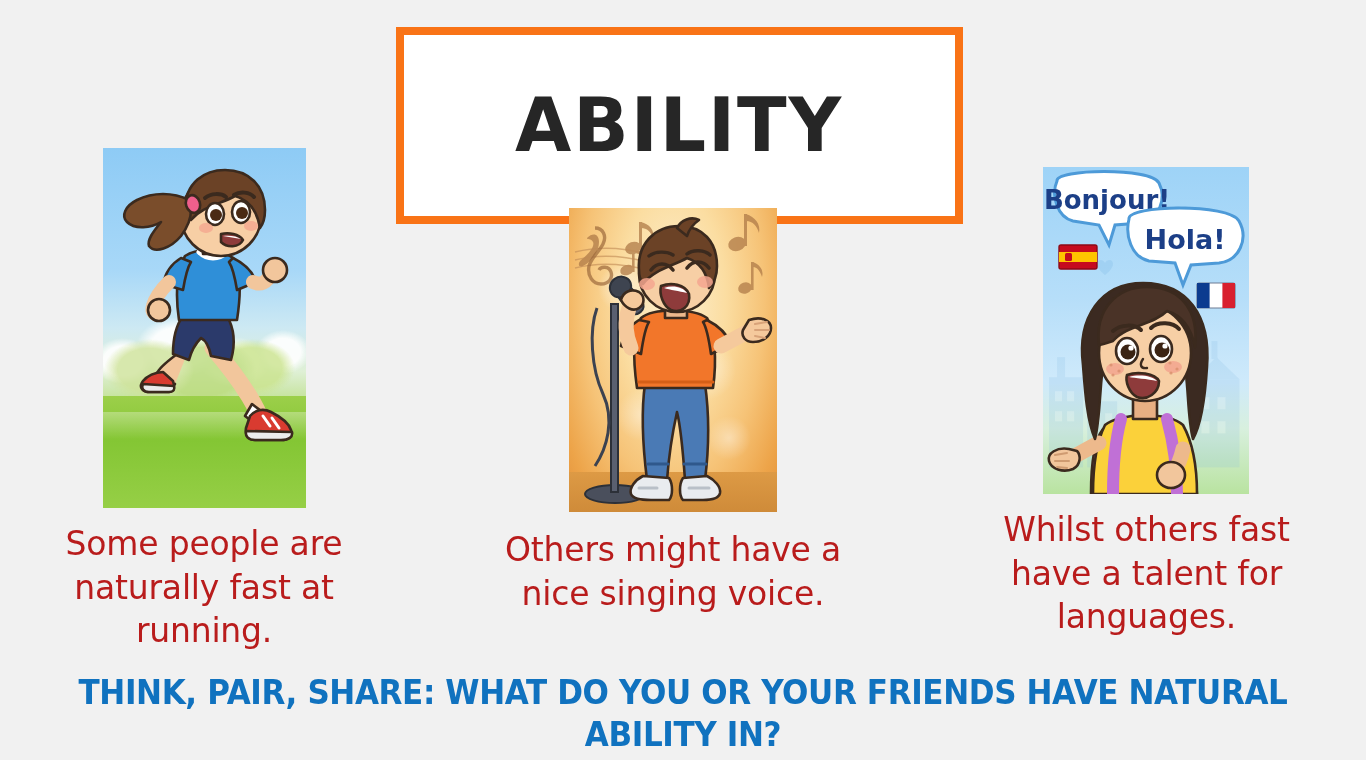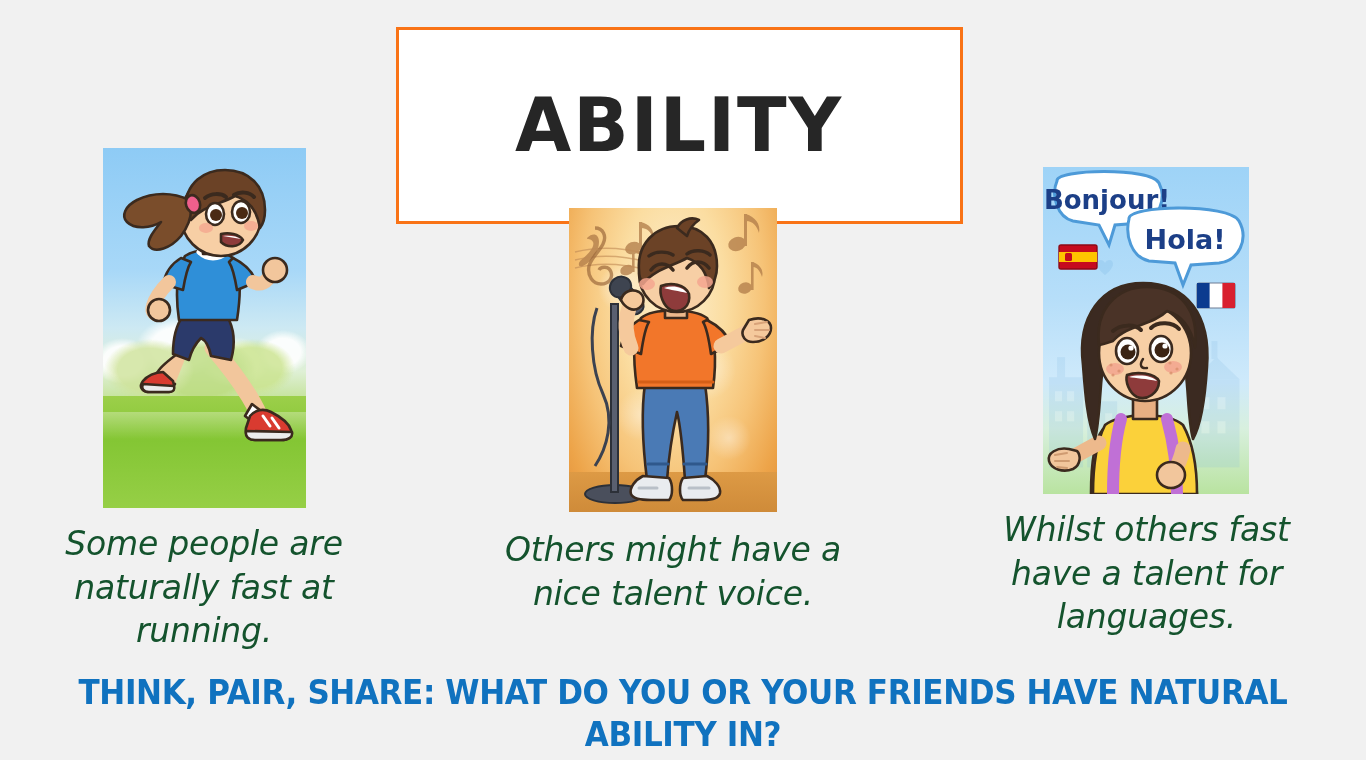--- a/index.html
+++ b/index.html
@@ -16,21 +16,21 @@
   }
 
   
   .title-box {
     position: absolute;
     left: 396px;
     top: 27px;
     width: 567px;
     height: 197px;
     background: #ffffff;
-    border: 3px solid #f97316;
+    border: 8px solid #f97316;
     box-sizing: border-box;
     display: flex;
     align-items: center;
     justify-content: center;
   }
   .title-text {
     font-family: "DejaVu Sans", sans-serif;
     font-weight: bold;
     font-size: 75px;
     letter-spacing: 2px;
@@ -56,24 +56,23 @@
     background: #737373;
   }
   .pic-1 { width: 203px; height: 360px; }
   .pic-2 { width: 208px; height: 304px; }
   .pic-3 { width: 206px; height: 327px; }
 
   .caption {
     font-family: "DejaVu Sans", sans-serif;
     font-size: 33px;
     line-height: 1.32;
-    color: #14532d;
+    color: #b91c1c;
     margin-top: 14px;
     letter-spacing: -0.2px;
-    font-style: italic;
   }
   .cap-1 { width: 340px; margin-left: 0; }
   .cap-2 { width: 400px; margin-left: -30px; margin-top: 16px; }
   .cap-3 { width: 345px; margin-left: -2px; }
 
   
   .prompt {
     position: absolute;
     left: 30px;
     top: 672px;
@@ -314,21 +313,21 @@
 
           <path d="M92 78 C102 74 116 76 120 86 C122 98 112 106 102 102 C94 98 90 86 92 78 Z" fill="#8e3b3b"></path>
           <path d="M95 80 C104 77 114 79 118 85 C110 83 101 82 95 80 Z" fill="#ffffff" stroke="none"></path>
 
           <ellipse cx="78" cy="76" rx="8" ry="6" fill="#f4a68f" stroke="none" opacity=".85"></ellipse>
           <ellipse cx="136" cy="74" rx="8" ry="6" fill="#f4a68f" stroke="none" opacity=".85"></ellipse>
         </g>
       </svg>
     </div>
   </div>
-  <div class="caption cap-2">Others might have a nice talent voice.</div>
+  <div class="caption cap-2">Others might have a nice singing voice.</div>
 </div>
 
 <div class="col col-3">
   <div class="pic-wrap">
     <div class="pic pic-3">
       <div class="skybg3"></div>
       <svg class="city3" viewBox="0 0 206 150" preserveAspectRatio="none">
         <g fill="#7fb6e0" opacity=".5">
           <rect x="6" y="60" width="34" height="90"></rect>
           <rect x="14" y="40" width="8" height="22"></rect>

